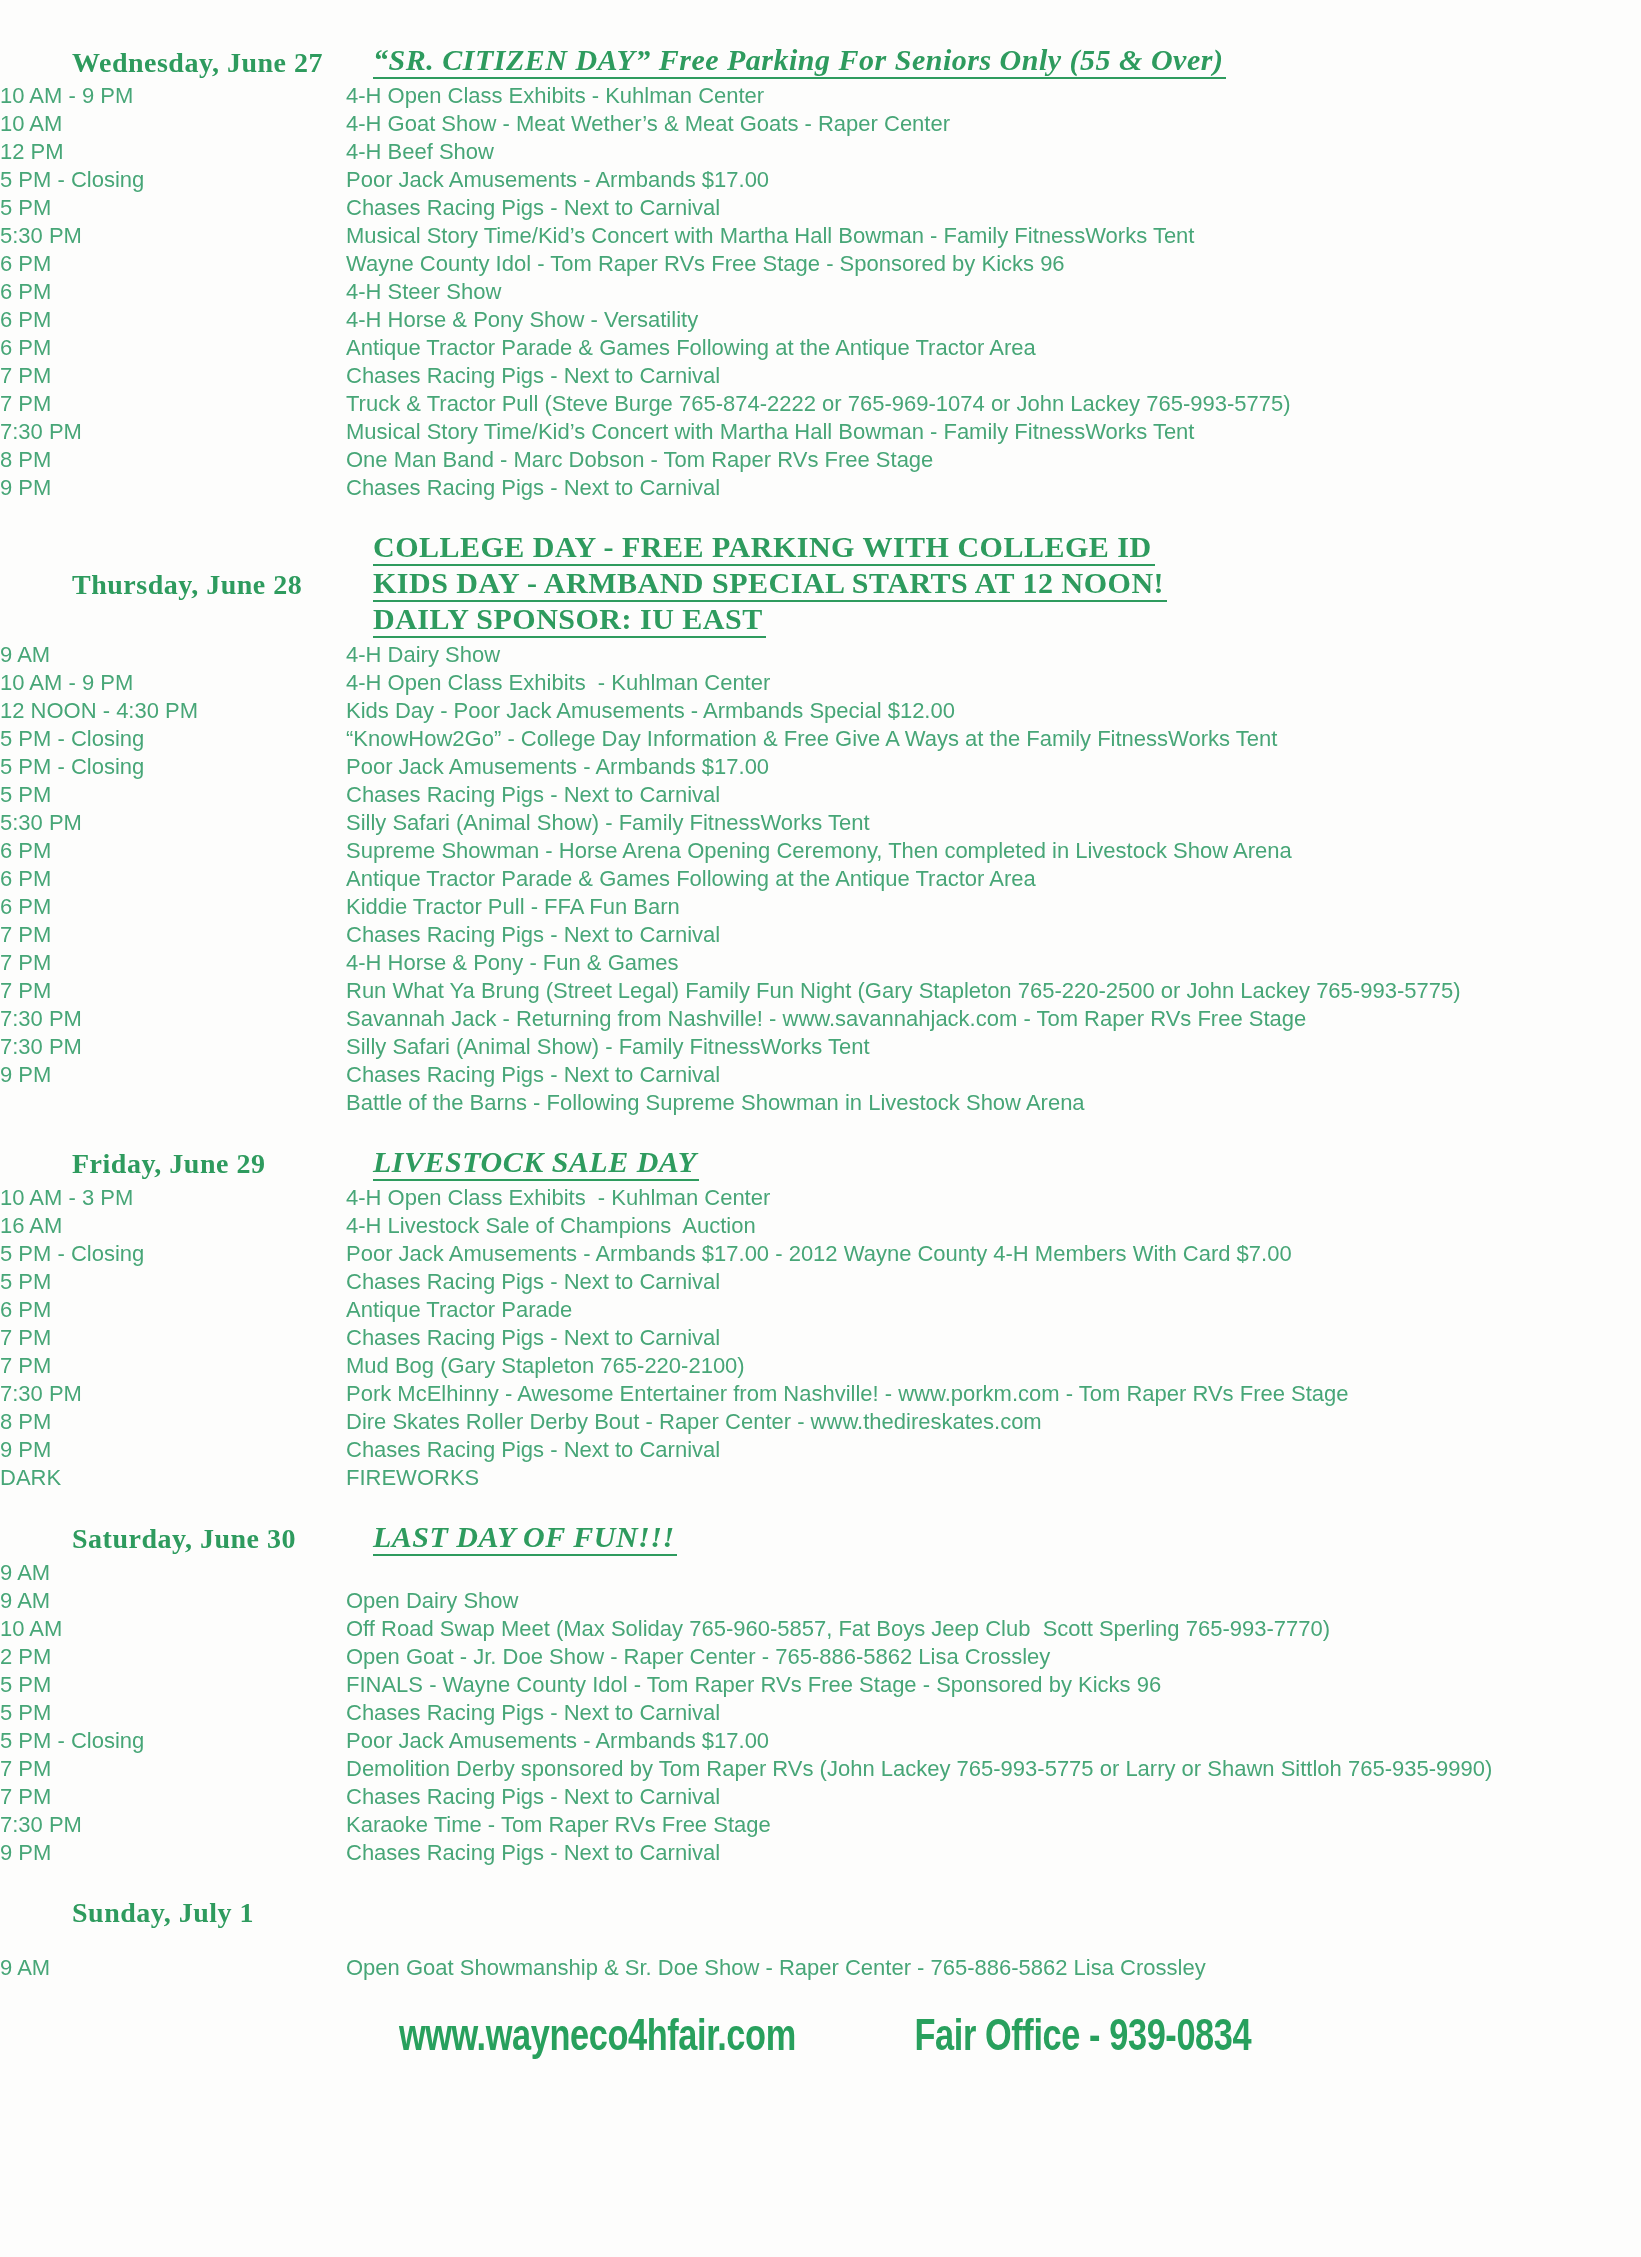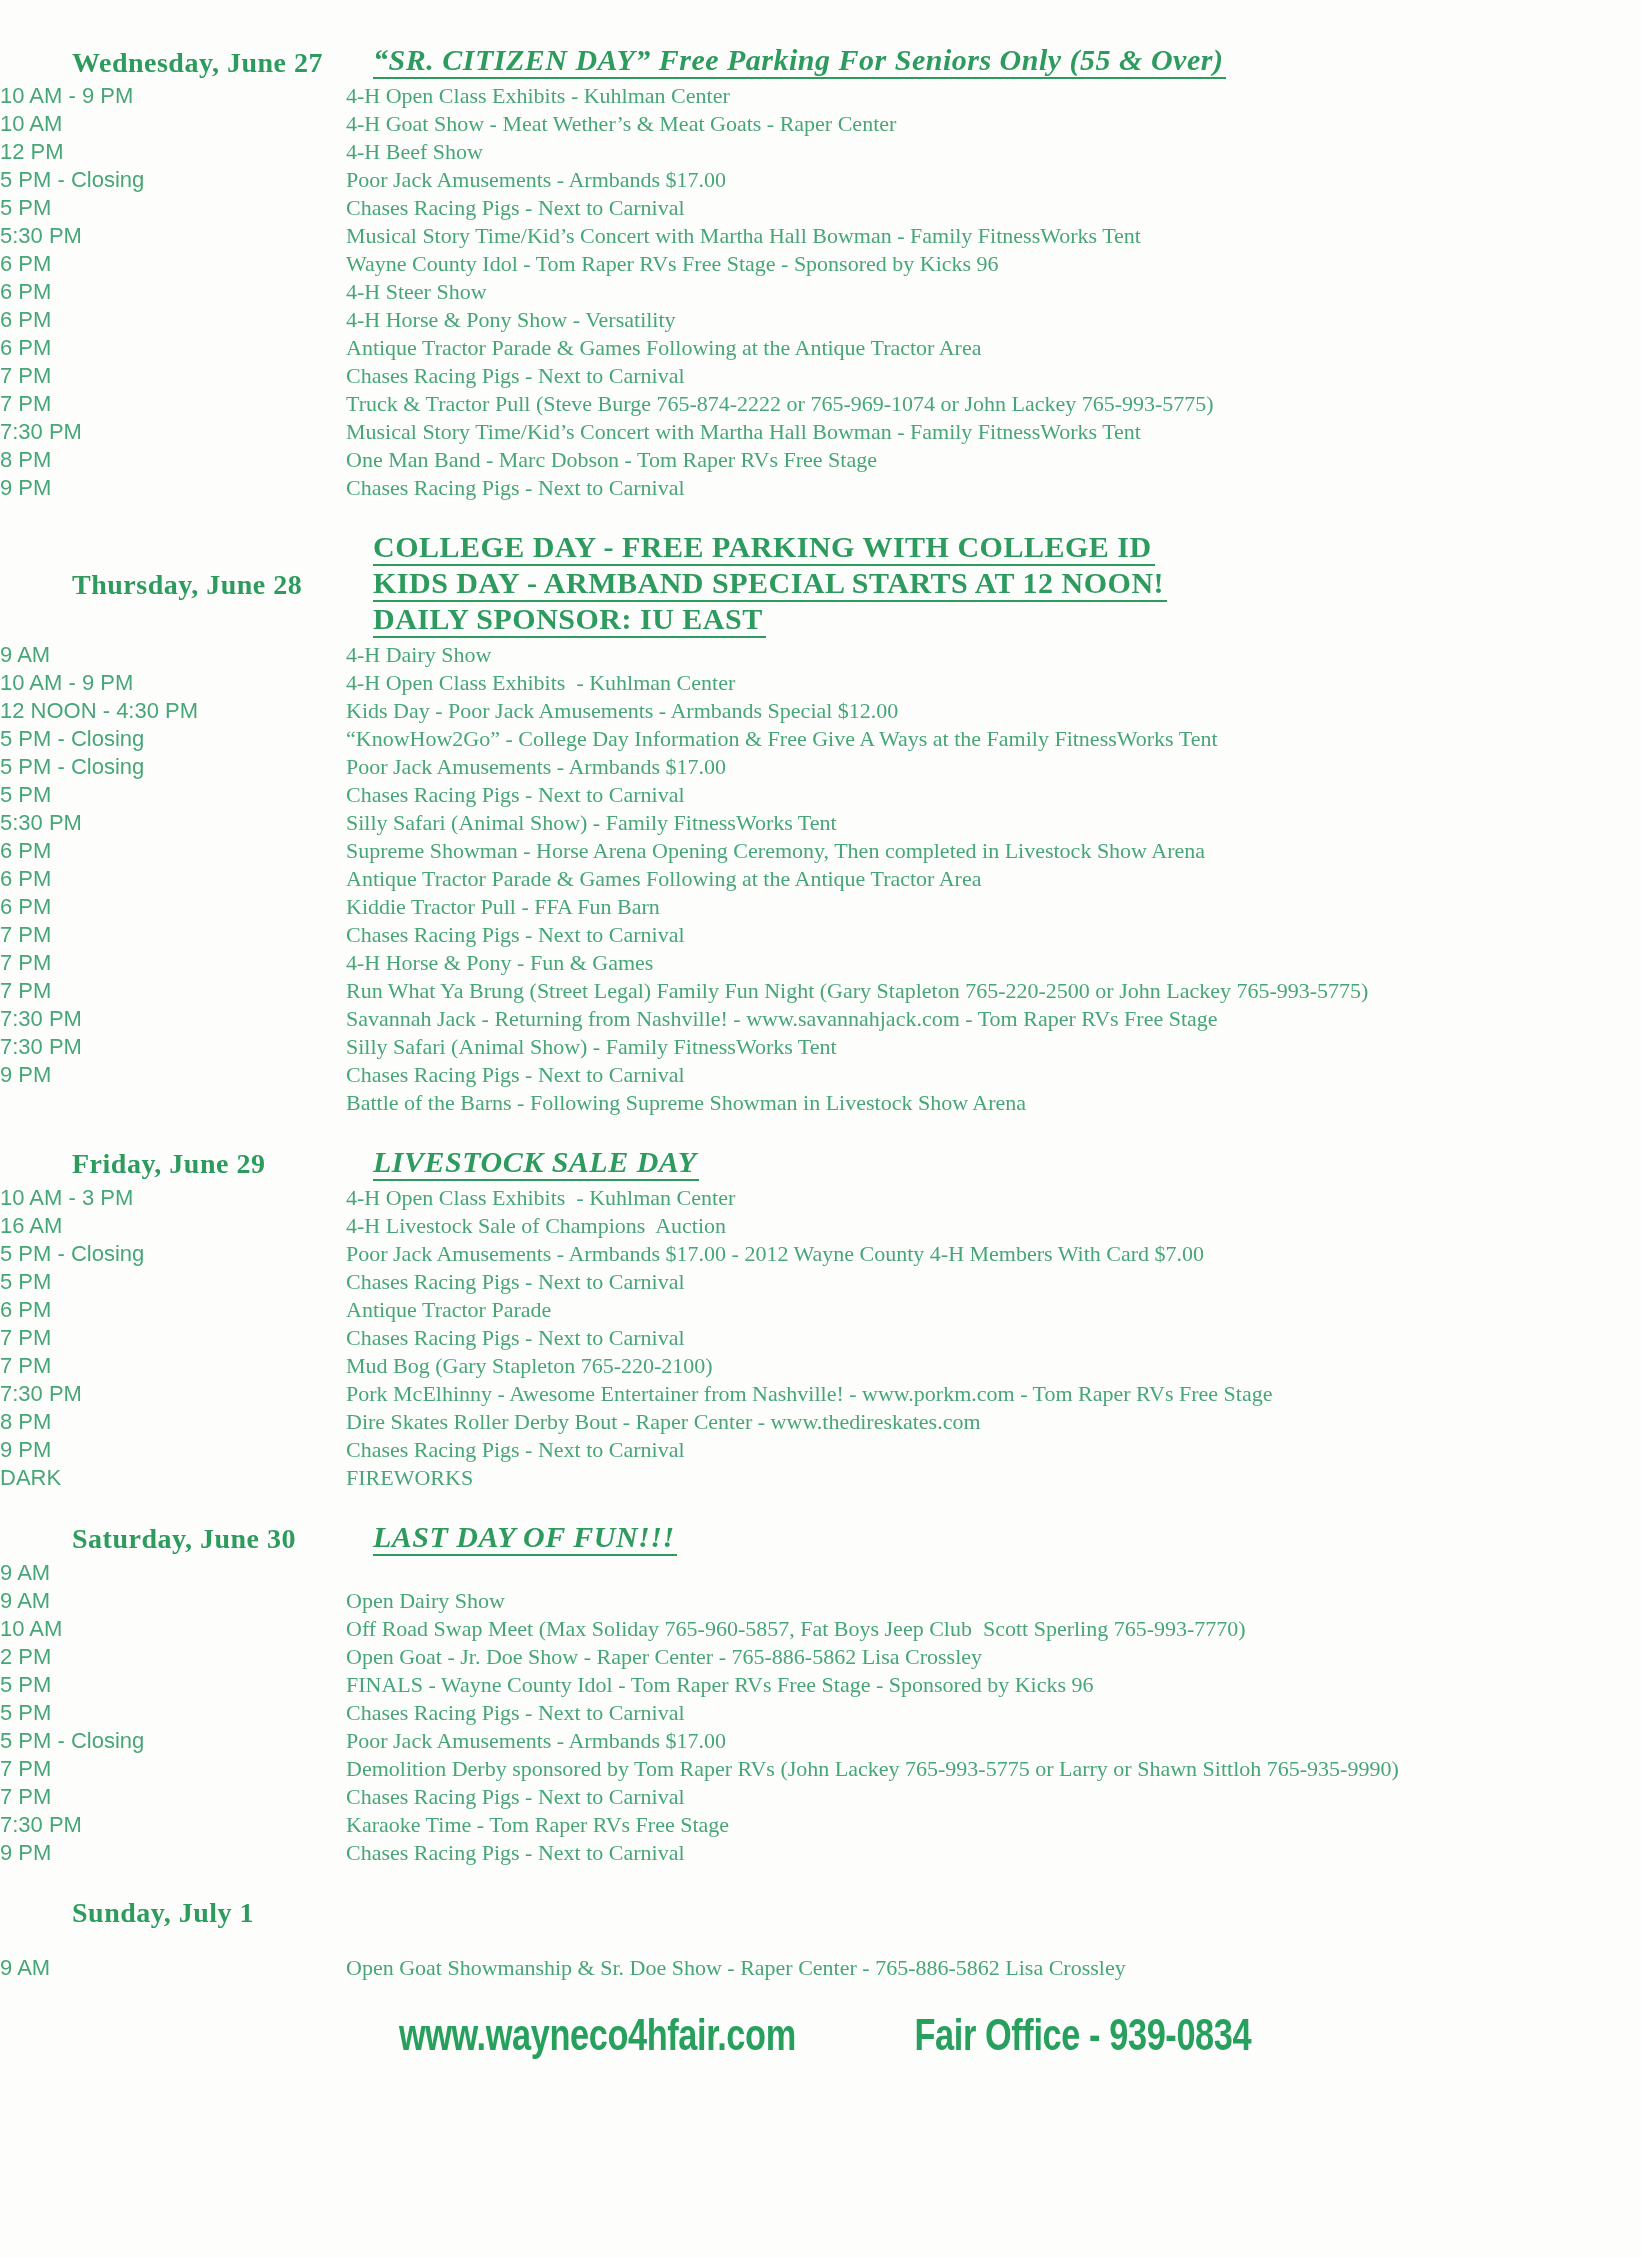--- a/index.html
+++ b/index.html
@@ -38,21 +38,21 @@
     border-bottom: 2.9px solid currentColor;
     padding: 0 2.9px 1px 0;
     margin-bottom: 1px;
     letter-spacing: 0.5px;
   }
   .title-line.italic { font-style: italic; }
   .rows { margin-top: 1.9px; }
   .section:last-of-type .rows { margin-top: 25px; }
   .row { display: flex; font-size: 22px; line-height: 28px; }
   .time { flex: none; width: 322px; white-space: pre; }
-  .desc { flex: 1; padding-left: 24px; white-space: pre-wrap; font-family: Liberation Serif, serif; }
+  .desc { flex: 1; padding-left: 24px; white-space: pre-wrap; }
   .footer {
     display: flex;
     justify-content: center;
     align-items: center;
     gap: 15.4px;
     color: #28a05d;
     font-weight: bold;
     font-size: 44px;
     line-height: 48px;
   }

